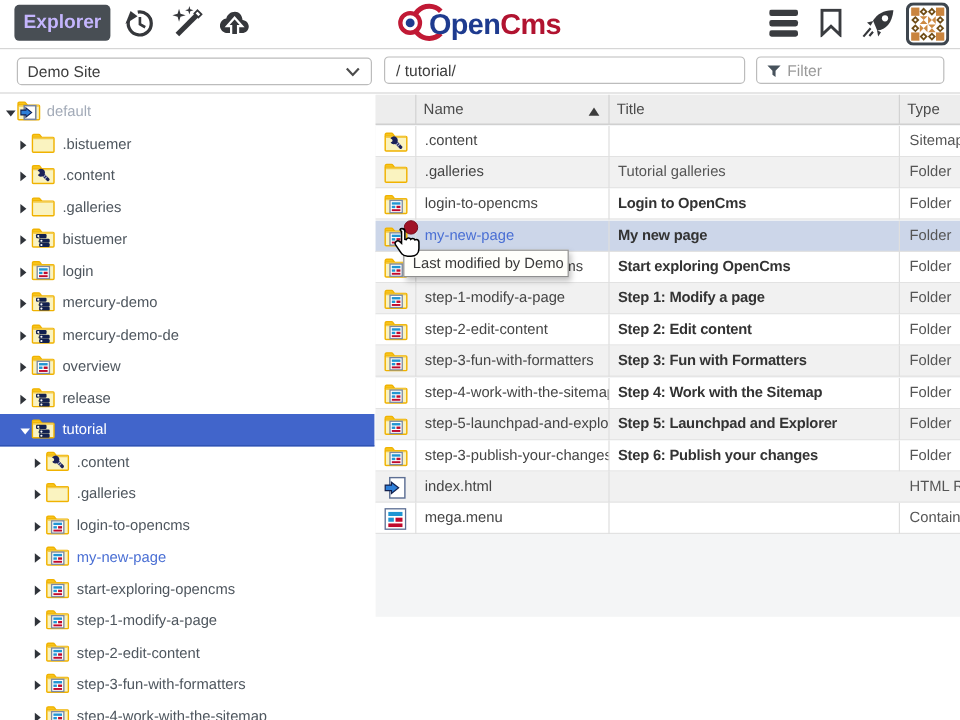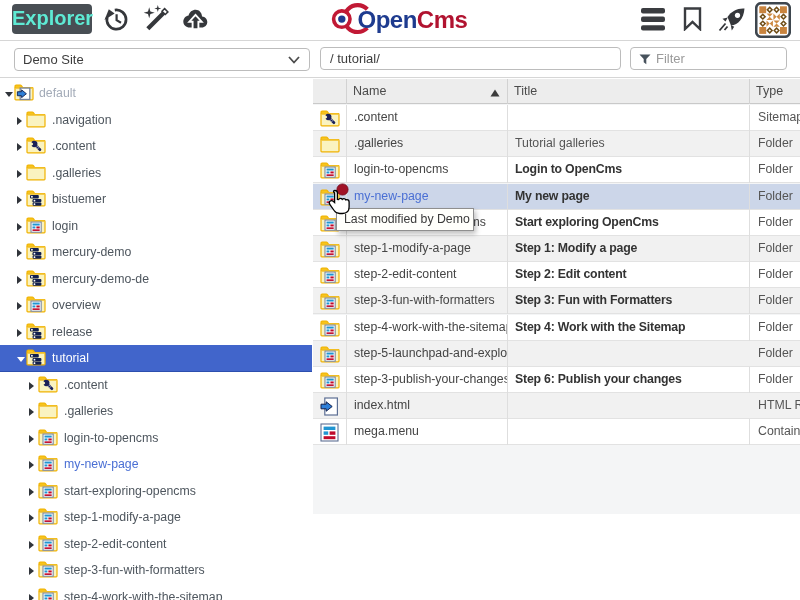--- a/index.html
+++ b/index.html
@@ -1,21 +1,21 @@
 <!DOCTYPE html>
 <html><head>
 <meta charset="utf-8">
 <style>
 * { margin:0; padding:0; box-sizing:border-box; }
 html,body { width:800px; height:600px; overflow:hidden; background:#fff;
   font-family:"Liberation Sans", sans-serif; }
 #topbar { position:absolute; top:0; left:0; width:800px; height:41px; background:#fff;
   border-bottom:1px solid #d6d6d6; }
 .expbtn { position:absolute; left:12px; top:4px; width:80px; height:30px; background:#484e54;
-  border-radius:4px; color:#5eead4; font-weight:bold; font-size:20px; text-align:left; line-height:29px; }
+  border-radius:4px; color:#c4b5fd; font-weight:bold; font-size:16px; text-align:center; line-height:29px; }
 .ticon { position:absolute; top:0; }
 #bar2 { position:absolute; top:42px; left:0; width:800px; height:36px; background:#fff;
   border-bottom:1px solid #d6d6d6; }
 .inp { position:absolute; border:1px solid #bcbcbc; border-radius:4px; background:#fff;
   font-size:13px; color:#3d3d3d; }
 #main { position:absolute; top:79px; left:0; width:800px; height:521px; }
 #tree { position:absolute; left:0; top:0; width:312px; height:521px; background:#fff; }
 .trow { position:absolute; left:0; width:312px; height:27px; font-size:12.3px; color:#4e565e; }
 .trow .lbl { position:absolute; top:6px; }
 .tri { position:absolute; top:10px; width:0; height:0;
@@ -143,21 +143,21 @@
       </div>
       <div class="trow" style="top:27.5px">
         <span class="tri" style="left:17px"></span>
         <span style="position:absolute;left:26px;top:3.2px">
           <svg width="20" height="18.3" viewBox="0 0 20 17">
             <path d="M1 4 L1 2.7 Q1 1.4 2.2 1.4 H6.3 Q7 1.4 7.4 2 L8.8 4 Z" fill="#f7c41c" stroke="#f0b200" stroke-width="1.1"></path>
             <rect x="1" y="4" width="18" height="12.2" rx="0.8" fill="#faf3c0" stroke="#f0b200" stroke-width="1.2"></rect>
             <path d="M1.6 4.6 h16.8" stroke="#f3cb4a" stroke-width="1.4"></path>
           </svg>
         </span>
-        <span class="lbl" style="left:52px;">.navigation</span>
+        <span class="lbl" style="left:52px;">.bistuemer</span>
       </div>
       <div class="trow" style="top:54px">
         <span class="tri" style="left:17px"></span>
         <span style="position:absolute;left:26px;top:3.2px">
           <svg width="20" height="18.3" viewBox="0 0 20 17">
             <path d="M1 4 L1 2.7 Q1 1.4 2.2 1.4 H6.3 Q7 1.4 7.4 2 L8.8 4 Z" fill="#f7c41c" stroke="#f0b200" stroke-width="1.1"></path>
             <rect x="1" y="4" width="18" height="12.2" rx="0.8" fill="#faf3c0" stroke="#f0b200" stroke-width="1.2"></rect>
             <path d="M1.6 4.6 h16.8" stroke="#f3cb4a" stroke-width="1.4"></path>
             <path d="M5.34 5.65 A3.3 3.3 0 1 1 5.5 9.19 L6.89 8.22 A1.6 1.6 0 0 0 6.81 6.5 Z" fill="#1b2158"></path>
             <g transform="translate(8.2,7.3) rotate(-45)">
@@ -637,20 +637,21 @@
                 <path d="M1.6 4.6 h16.8" stroke="#f3cb4a" stroke-width="1.4"></path>
                 <rect x="5" y="5.4" width="10.2" height="10.2" fill="#fff" stroke="#7d8aa3" stroke-width="1.1"></rect>
                 <rect x="6.5" y="6.9" width="7.2" height="2" fill="#2095d2"></rect>
                 <rect x="6.5" y="9.8" width="2.9" height="2" fill="#2095d2"></rect>
                 <rect x="10.4" y="9.8" width="3.3" height="2" fill="#c00a2c"></rect>
                 <rect x="6.5" y="12.7" width="7.2" height="1.6" fill="#c00a2c"></rect>
               </svg>
             </span>
           </div>
           <div class="gc nm" style="left:34px;width:161px;padding-left:7px;">step-5-launchpad-and-explorer</div>
+          <div class="gc tlb" style="left:195px;width:242px;padding-left:7px">Step 5: Launchpad and Explorer</div>
           <div class="gc ty" style="left:437px;width:50px;border-right:none;padding-left:8px">Folder</div>
         </div>
         <div class="grow even" style="top:288px">
           <div class="gc" style="left:0;width:34px">
             <span class="gicon">
               <svg width="20" height="18.3" viewBox="0 0 20 17">
                 <path d="M1 4 L1 2.7 Q1 1.4 2.2 1.4 H6.3 Q7 1.4 7.4 2 L8.8 4 Z" fill="#f7c41c" stroke="#f0b200" stroke-width="1.1"></path>
                 <rect x="1" y="4" width="18" height="12.2" rx="0.8" fill="#faf3c0" stroke="#f0b200" stroke-width="1.2"></rect>
                 <path d="M1.6 4.6 h16.8" stroke="#f3cb4a" stroke-width="1.4"></path>
                 <rect x="5" y="5.4" width="10.2" height="10.2" fill="#fff" stroke="#7d8aa3" stroke-width="1.1"></rect>

